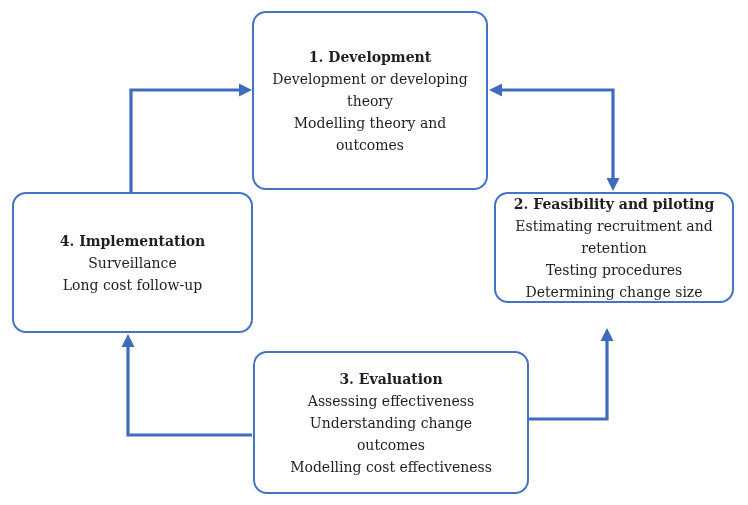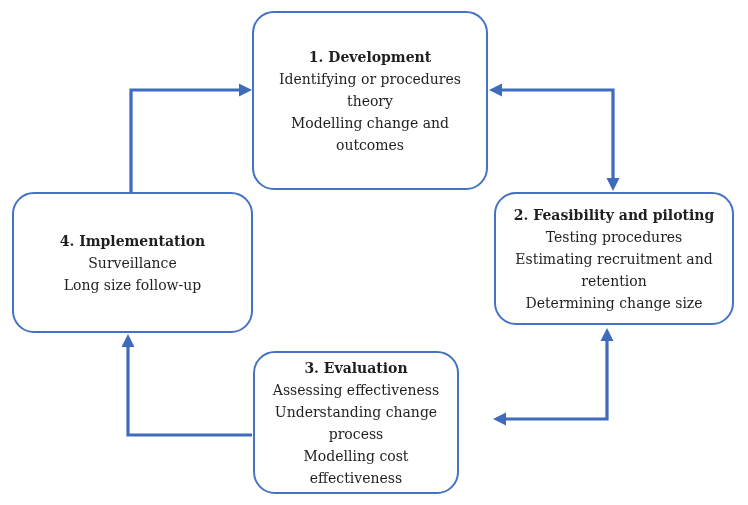--- a/index.html
+++ b/index.html
@@ -30,37 +30,37 @@
     stroke-linejoin: miter;
   }
   .arrowhead {
     fill: var(--arrow);
     stroke: none;
   }
   .node {
     position: absolute;
     box-sizing: border-box;
     border: 2.6px solid var(--box-border);
-    border-radius: 22px;
+    border-radius: 14px;
     background: var(--background);
     display: flex;
     flex-direction: column;
     justify-content: center;
     align-items: center;
     text-align: center;
     font-size: 14px;
     line-height: 22px;
     padding: 4px 8px;
   }
   .node-title { font-weight: bold; white-space: pre-line; }
   .node-item  { white-space: pre-line; }
 
   .node-development    { left: 252px; top: 11px;  width: 236px; height: 179px; }
-  .node-feasibility    { left: 494px; top: 192px; width: 240px; height: 133px; }
-  .node-evaluation     { left: 253px; top: 351px; width: 206px; height: 143px; }
+  .node-feasibility    { left: 494px; top: 192px; width: 240px; height: 111px; }
+  .node-evaluation     { left: 253px; top: 351px; width: 276px; height: 143px; }
   .node-implementation { left: 12px;  top: 192px; width: 241px; height: 141px; }
 </style>
 </head>
 <body>
 
 <div class="canvas">
 
   <svg class="connectors" viewBox="0 0 748 505" xmlns="http://www.w3.org/2000/svg">
 
     <g>
@@ -81,41 +81,41 @@
     </g>
 
     <g>
       <polyline class="connector" points="252,435 128,435 128,342"></polyline>
       <polygon class="arrowhead" points="128,334 121.5,347 134.5,347"></polygon>
     </g>
   </svg>
 
   <div class="node node-development">
     <div class="node-title">1. Development</div>
-    <div class="node-item">Identifying or procedures
+    <div class="node-item">Development or developing
 theory</div>
-    <div class="node-item">Modelling change and
+    <div class="node-item">Modelling theory and
 outcomes</div>
   </div>
 
   <div class="node node-feasibility">
     <div class="node-title">2. Feasibility and piloting</div>
-    <div class="node-item">Testing procedures</div>
     <div class="node-item">Estimating recruitment and
 retention</div>
+    <div class="node-item">Testing procedures</div>
     <div class="node-item">Determining change size</div>
   </div>
 
   <div class="node node-evaluation">
     <div class="node-title">3. Evaluation</div>
     <div class="node-item">Assessing effectiveness</div>
     <div class="node-item">Understanding change
-process</div>
+outcomes</div>
     <div class="node-item">Modelling cost effectiveness</div>
   </div>
 
   <div class="node node-implementation">
     <div class="node-title">4. Implementation</div>
     <div class="node-item">Surveillance</div>
-    <div class="node-item">Long size follow-up</div>
+    <div class="node-item">Long cost follow-up</div>
   </div>
 
 </div>
 
 </body></html>

